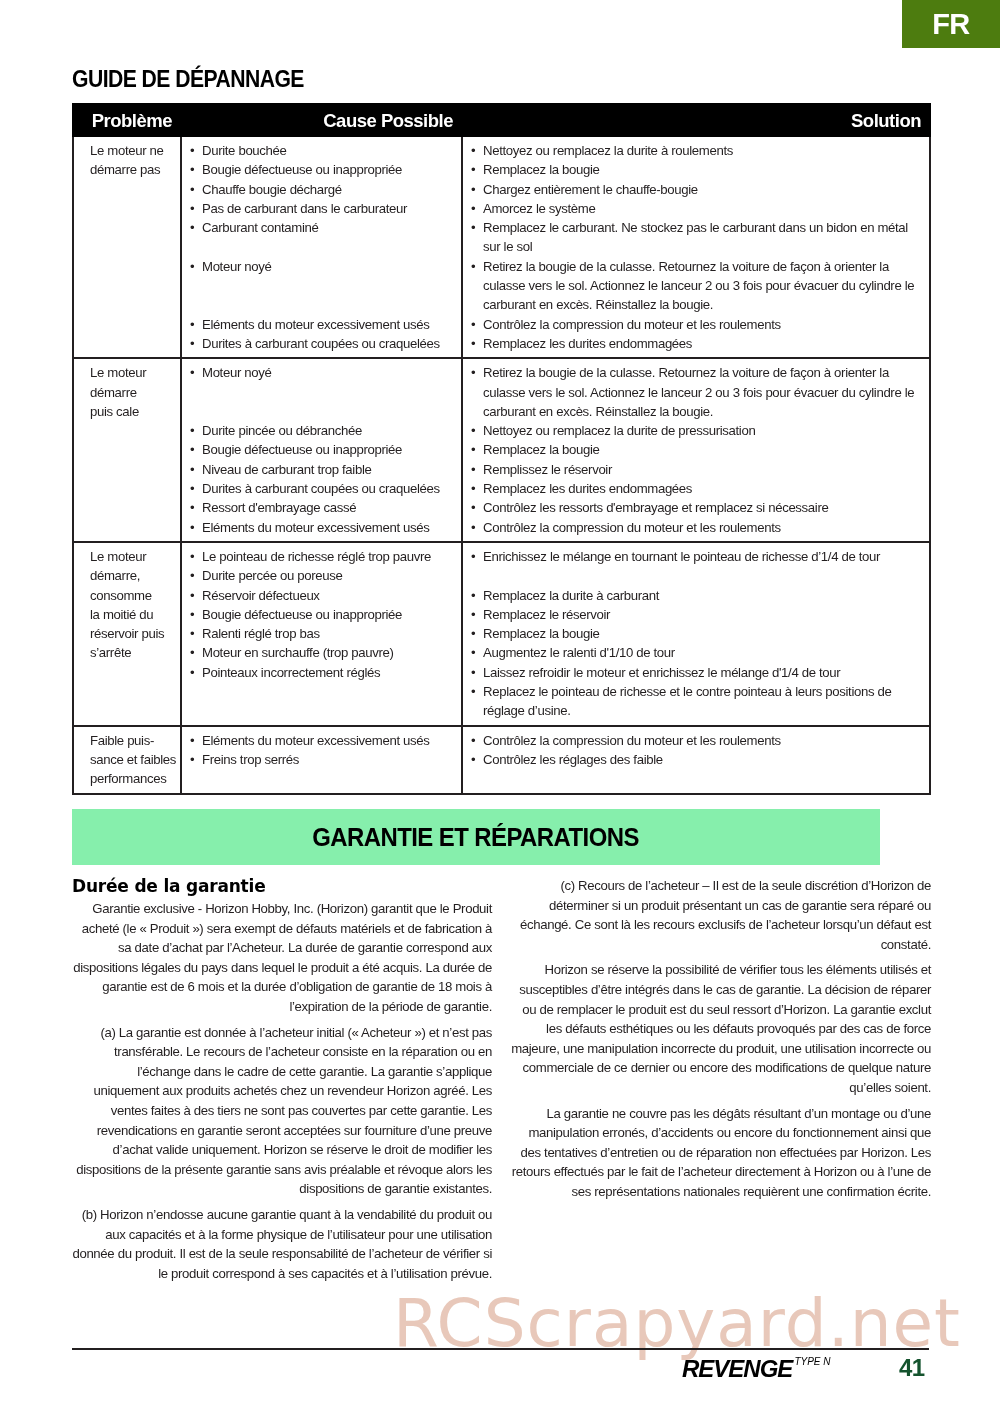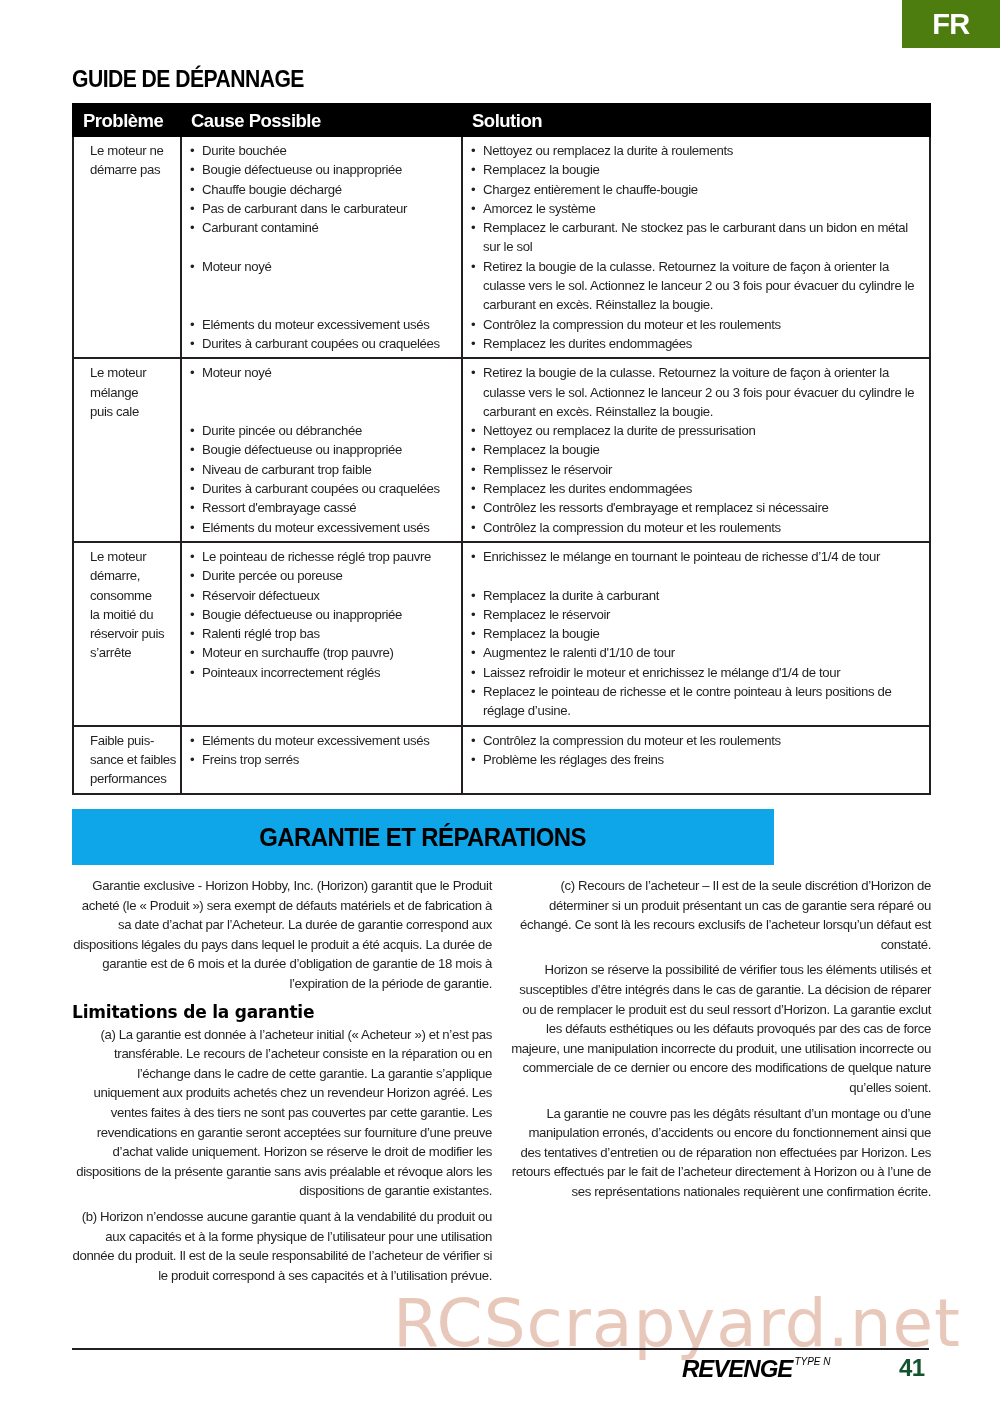--- a/index.html
+++ b/index.html
@@ -22,39 +22,39 @@
 
   table.trouble {
     position: absolute; left: 72px; top: 103px; width: 857px;
     border-collapse: collapse; table-layout: fixed;
     font-family: "Liberation Sans Narrow", "Liberation Sans", sans-serif;
   }
   table.trouble col.c1 { width: 108px; }
   table.trouble col.c2 { width: 281px; }
   table.trouble col.c3 { width: 468px; }
   table.trouble thead th {
-    background: #000; color: #fff; text-align: left;
+    background: #000; color: #fff; text-align: right;
     font-weight: bold; font-size: 18.5px; height: 32px; padding: 2px 8px 0 9px;
     letter-spacing: -0.5px; border: 2px solid #000;
   }
   table.trouble tbody td {
     border: 2px solid #231f20; vertical-align: top;
     font-size: 13.2px; line-height: 19.3px;
     padding: 4px 6px 4px 8px; letter-spacing: -0.35px;
     color: #231f20;
   }
   table.trouble tbody td.prob { padding-left: 16px; }
   .cell-line { display: block; white-space: nowrap; }
   .bullet-item { display: block; padding-left: 12px; text-indent: -12px; }
   .bullet-item::before { content: "\2022"; display: inline-block; width: 12px; text-indent: 0; }
   .spacer { display: block; height: 19.3px; }
 
   .section-banner {
-    position: absolute; left: 72px; top: 809px; width: 702px; height: 56px;
-    background: #0ea5e9; display: flex; align-items: center; justify-content: center;
+    position: absolute; left: 72px; top: 809px; width: 808px; height: 56px;
+    background: #86efac; display: flex; align-items: center; justify-content: center;
   }
   .section-banner span {
     font-weight: bold; font-size: 26px; color: #000; letter-spacing: -0.6px;
     transform: scaleX(0.92); display: inline-block;
   }
 
   .col { position: absolute; top: 876px; width: 420px;
          font-family: "Liberation Sans Narrow", "Liberation Sans", sans-serif; }
   .col.left { left: 72px; }
   .col.right { left: 511px; }
@@ -131,21 +131,21 @@
           <span class="bullet-item">Amorcez le système</span>
           <span class="bullet-item">Remplacez le carburant. Ne stockez pas le carburant dans un bidon en métal sur le sol</span>
           <span class="bullet-item">Retirez la bougie de la culasse. Retournez la voiture de façon à orienter la culasse vers le sol. Actionnez le lanceur 2 ou 3 fois pour évacuer du cylindre le carburant en excès. Réinstallez la bougie.</span>
           <span class="bullet-item">Contrôlez la compression du moteur et les roulements</span>
           <span class="bullet-item">Remplacez les durites endommagées</span>
         </td>
       </tr>
       <tr>
         <td class="prob">
           <span class="cell-line">Le moteur</span>
-          <span class="cell-line">mélange</span>
+          <span class="cell-line">démarre</span>
           <span class="cell-line">puis cale</span>
         </td>
         <td>
           <span class="bullet-item">Moteur noyé</span>
           <span class="spacer"></span>
           <span class="spacer"></span>
           <span class="bullet-item">Durite pincée ou débranchée</span>
           <span class="bullet-item">Bougie défectueuse ou inappropriée</span>
           <span class="bullet-item">Niveau de carburant trop faible</span>
           <span class="bullet-item">Durites à carburant coupées ou craquelées</span>
@@ -196,33 +196,33 @@
           <span class="cell-line">Faible puis-</span>
           <span class="cell-line">sance et faibles</span>
           <span class="cell-line">performances</span>
         </td>
         <td>
           <span class="bullet-item">Eléments du moteur excessivement usés</span>
           <span class="bullet-item">Freins trop serrés</span>
         </td>
         <td>
           <span class="bullet-item">Contrôlez la compression du moteur et les roulements</span>
-          <span class="bullet-item">Problème les réglages des freins</span>
+          <span class="bullet-item">Contrôlez les réglages des faible</span>
         </td>
       </tr>
     </tbody>
 </table>
 
 <div class="section-banner">
   <span>GARANTIE ET RÉPARATIONS</span>
 </div>
 
 <div class="col left">
+  <h2 class="subhead">Durée de la garantie</h2>
   <p class="para">Garantie exclusive - Horizon Hobby, Inc. (Horizon) garantit que le Produit acheté (le « Produit ») sera exempt de défauts matériels et de fabrication à sa date d’achat par l’Acheteur. La durée de garantie correspond aux dispositions légales du pays dans lequel le produit a été acquis. La durée de garantie est de 6 mois et la durée d’obligation de garantie de 18 mois à l’expiration de la période de garantie.</p>
-  <h2 class="subhead" style="margin-top:8px">Limitations de la garantie</h2>
   <p class="para">(a) La garantie est donnée à l’acheteur initial (« Acheteur ») et n’est pas transférable. Le recours de l’acheteur consiste en la réparation ou en l’échange dans le cadre de cette garantie. La garantie s’applique uniquement aux produits achetés chez un revendeur Horizon agréé. Les ventes faites à des tiers ne sont pas couvertes par cette garantie. Les revendications en garantie seront acceptées sur fourniture d’une preuve d’achat valide uniquement. Horizon se réserve le droit de modifier les dispositions de la présente garantie sans avis préalable et révoque alors les dispositions de garantie existantes.</p>
   <p class="para">(b) Horizon n’endosse aucune garantie quant à la vendabilité du produit ou aux capacités et à la forme physique de l’utilisateur pour une utilisation donnée du produit. Il est de la seule responsabilité de l’acheteur de vérifier si le produit correspond à ses capacités et à l’utilisation prévue.</p>
 </div>
 
 <div class="col right">
   <p class="para">(c) Recours de l’acheteur – Il est de la seule discrétion d’Horizon de déterminer si un produit présentant un cas de garantie sera réparé ou échangé. Ce sont là les recours exclusifs de l’acheteur lorsqu’un défaut est constaté.</p>
   <p class="para">Horizon se réserve la possibilité de vérifier tous les éléments utilisés et susceptibles d’être intégrés dans le cas de garantie. La décision de réparer ou de remplacer le produit est du seul ressort d’Horizon. La garantie exclut les défauts esthétiques ou les défauts provoqués par des cas de force majeure, une manipulation incorrecte du produit, une utilisation incorrecte ou commerciale de ce dernier ou encore des modifications de quelque nature qu’elles soient.</p>
   <p class="para">La garantie ne couvre pas les dégâts résultant d’un montage ou d’une manipulation erronés, d’accidents ou encore du fonctionnement ainsi que des tentatives d’entretien ou de réparation non effectuées par Horizon. Les retours effectués par le fait de l’acheteur directement à Horizon ou à l’une de ses représentations nationales requièrent une confirmation écrite.</p>
 </div>
 

